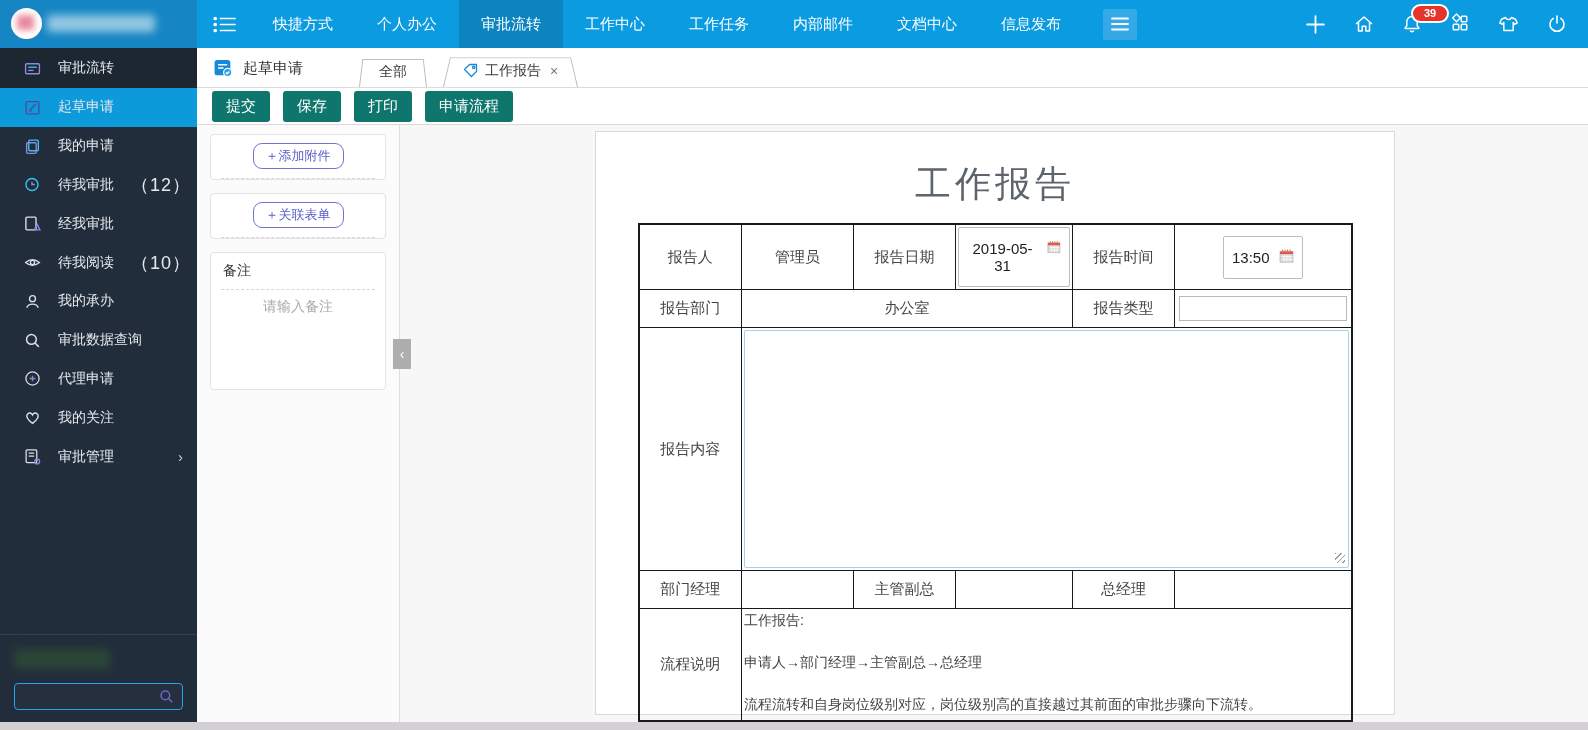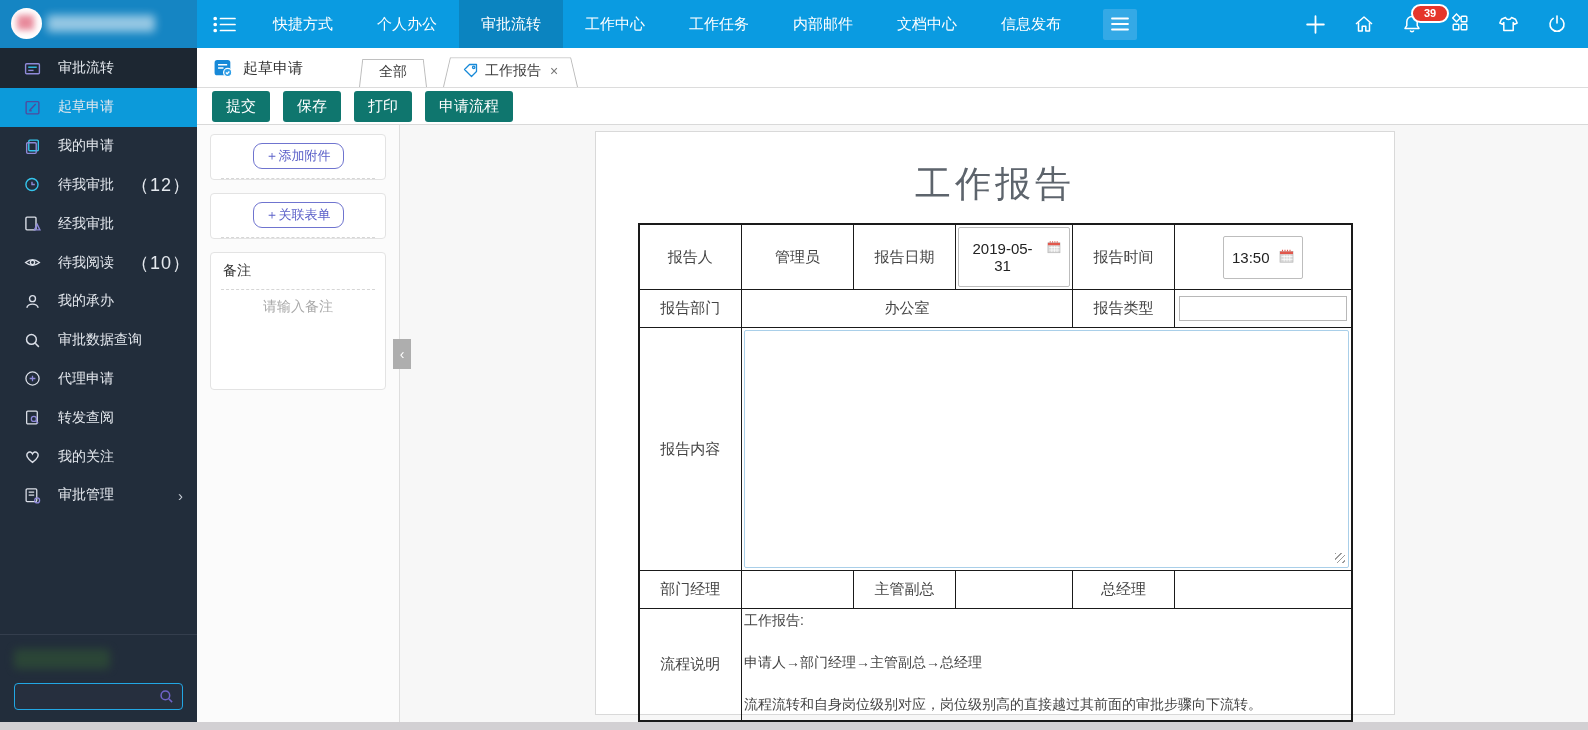--- a/index.html
+++ b/index.html
@@ -233,28 +233,20 @@
             <path d="M10.6 10.6 L14 14" stroke="#dbdfe8"></path>
         </svg>
         <span class="lbl">审批数据查询</span>
       </div>
       <div class="side-item">
         <svg width="17" height="17" viewBox="0 0 16 16" fill="none" stroke-width="1.2">
           <circle cx="8" cy="8" r="6.2" stroke="#dbdfe8"></circle>
             <path d="M5.3 8 H10.7 M8 5.3 V10.7" stroke="#8f8ad8"></path>
         </svg>
         <span class="lbl">代理申请</span>
-      </div>
-      <div class="side-item">
-        <svg width="17" height="17" viewBox="0 0 16 16" fill="none" stroke-width="1.2">
-          <rect x="2.5" y="2" width="10" height="12" rx="1" stroke="#dbdfe8"></rect>
-            <circle cx="9.3" cy="9.3" r="2.4" stroke="#8f8ad8"></circle>
-            <path d="M11.2 11.2 L13.4 13.4" stroke="#8f8ad8"></path>
-        </svg>
-        <span class="lbl">转发查阅</span>
       </div>
       <div class="side-item">
         <svg width="17" height="17" viewBox="0 0 16 16" fill="none" stroke-width="1.3">
           <path d="M8 13.5 C3 10 1.6 6.6 3.5 4.6 C5 3.1 7 3.6 8 5.6 C9 3.6 11 3.1 12.5 4.6 C14.4 6.6 13 10 8 13.5 Z" stroke="#dbdfe8"></path>
         </svg>
         <span class="lbl">我的关注</span>
       </div>
       <div class="side-item">
         <svg width="17" height="17" viewBox="0 0 16 16" fill="none" stroke-width="1.2">
           <rect x="2" y="1.8" width="10" height="12" rx="1" stroke="#dbdfe8"></rect>

